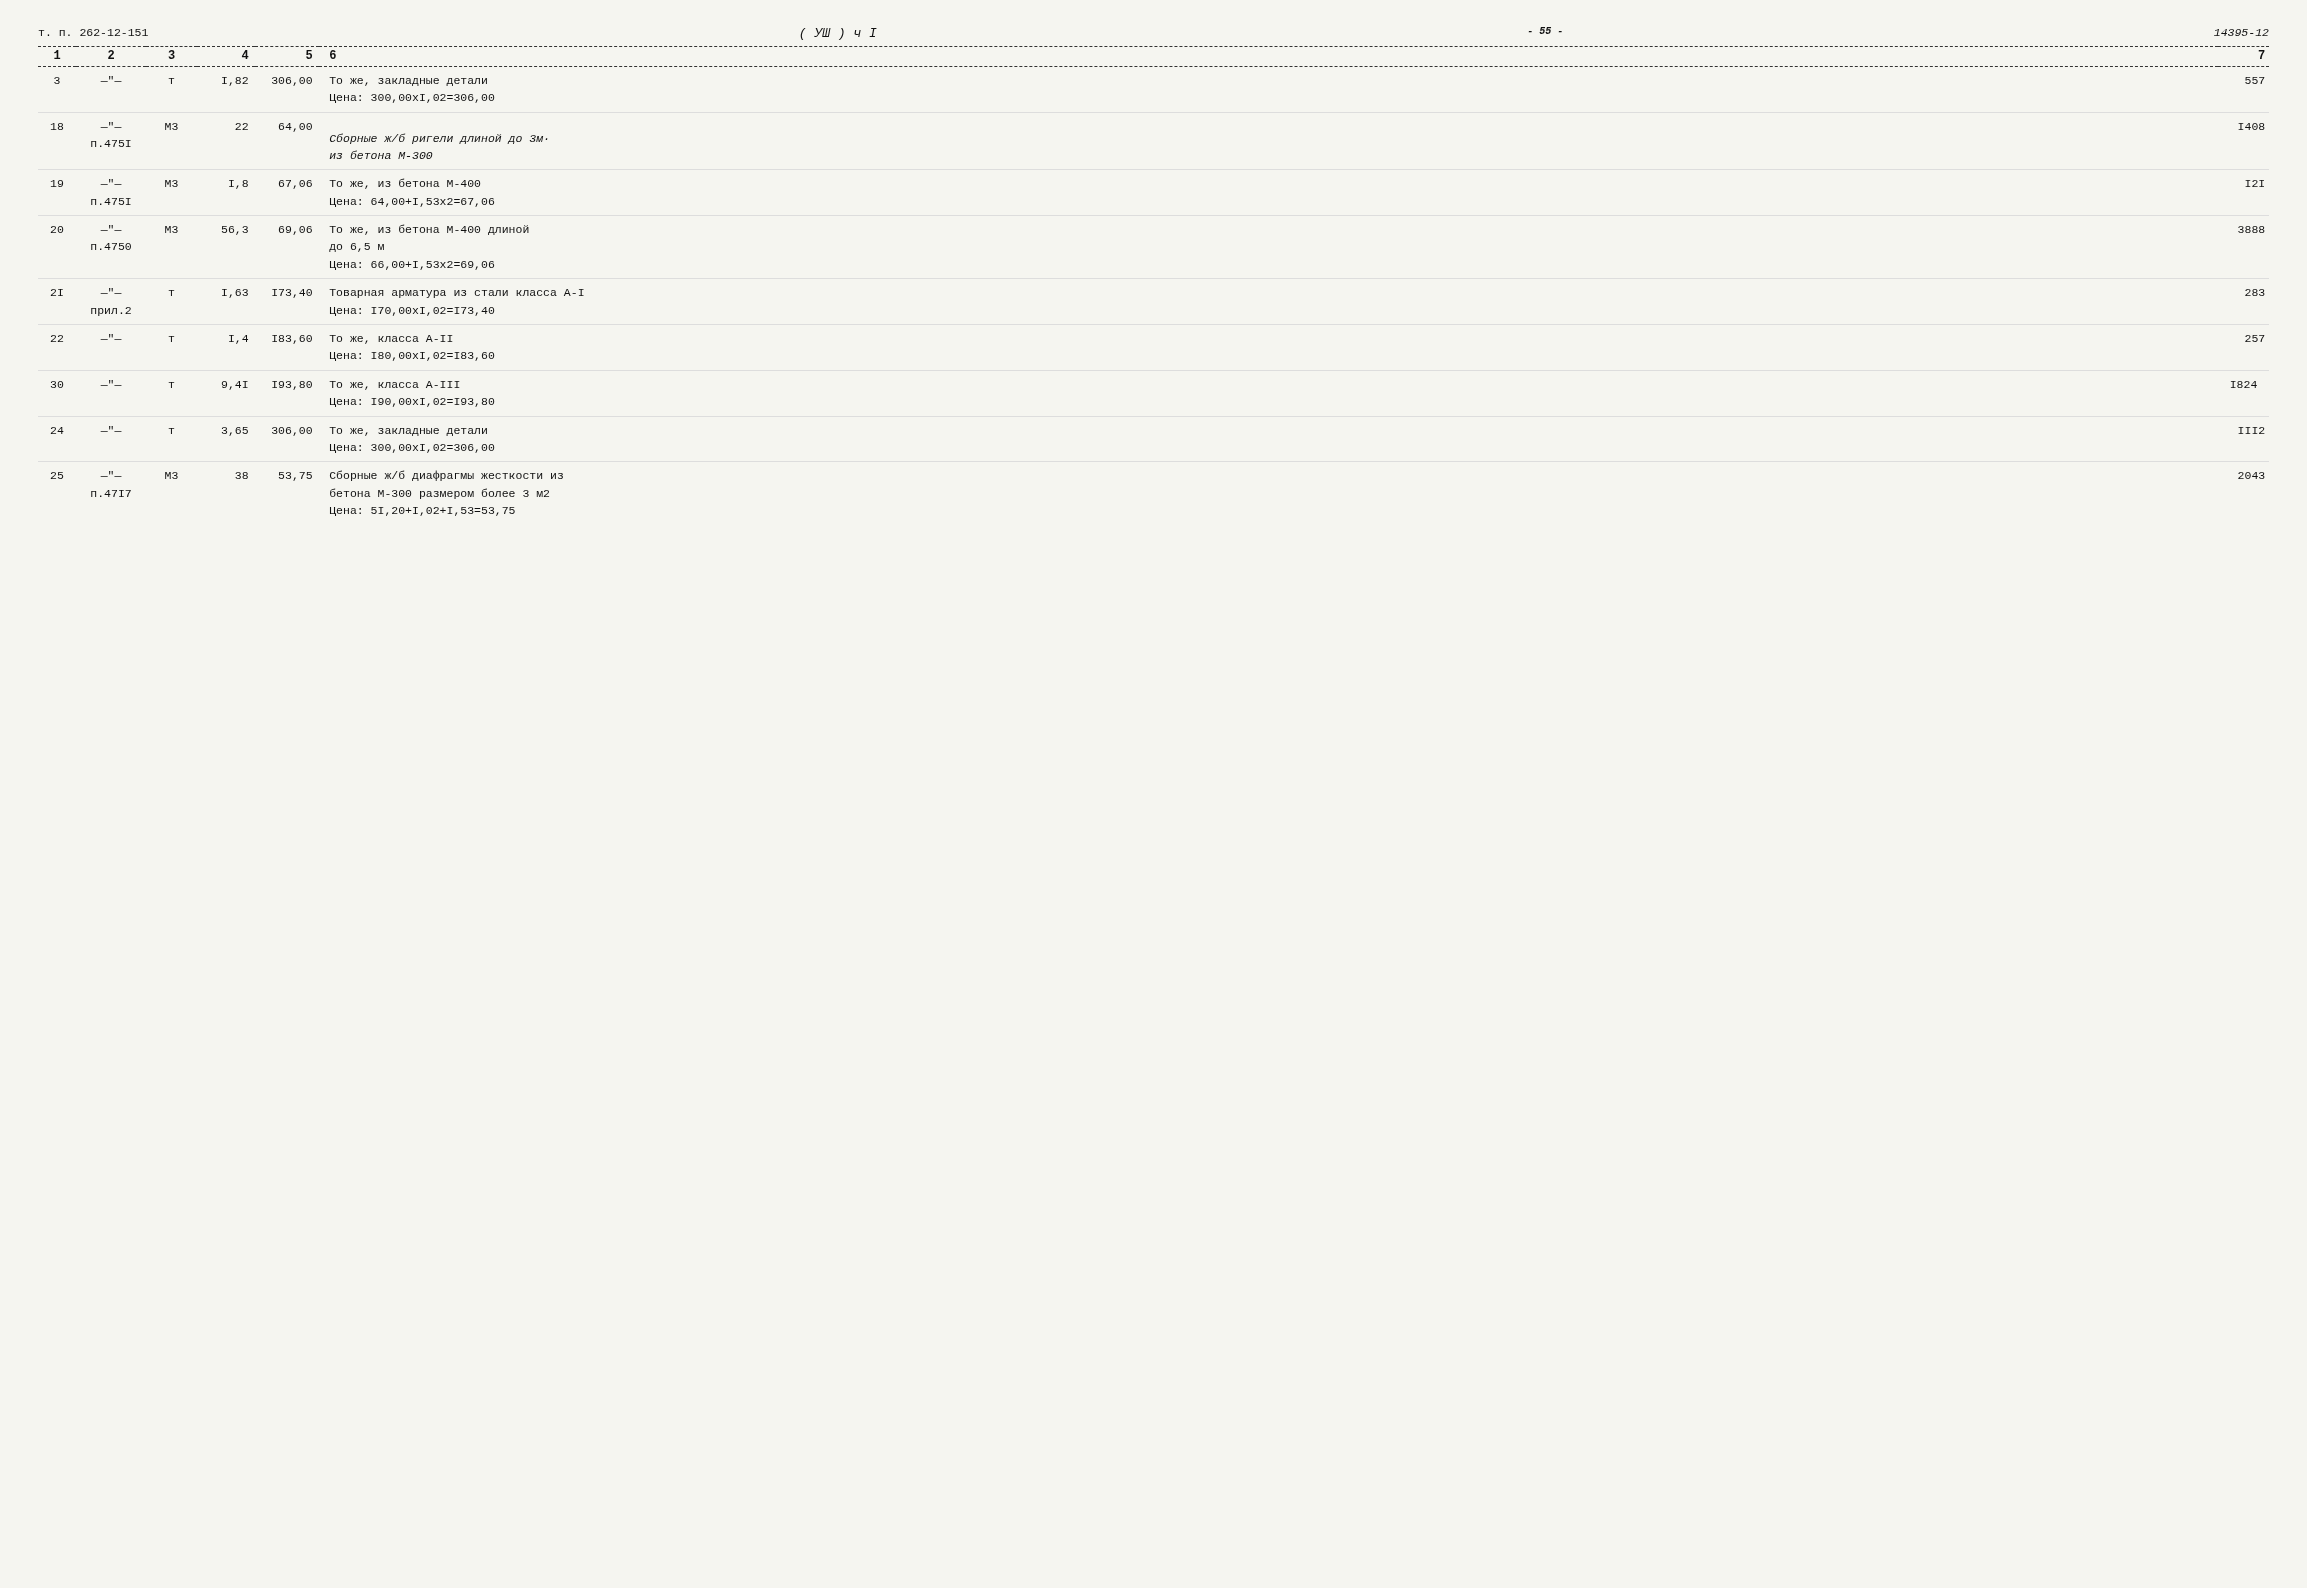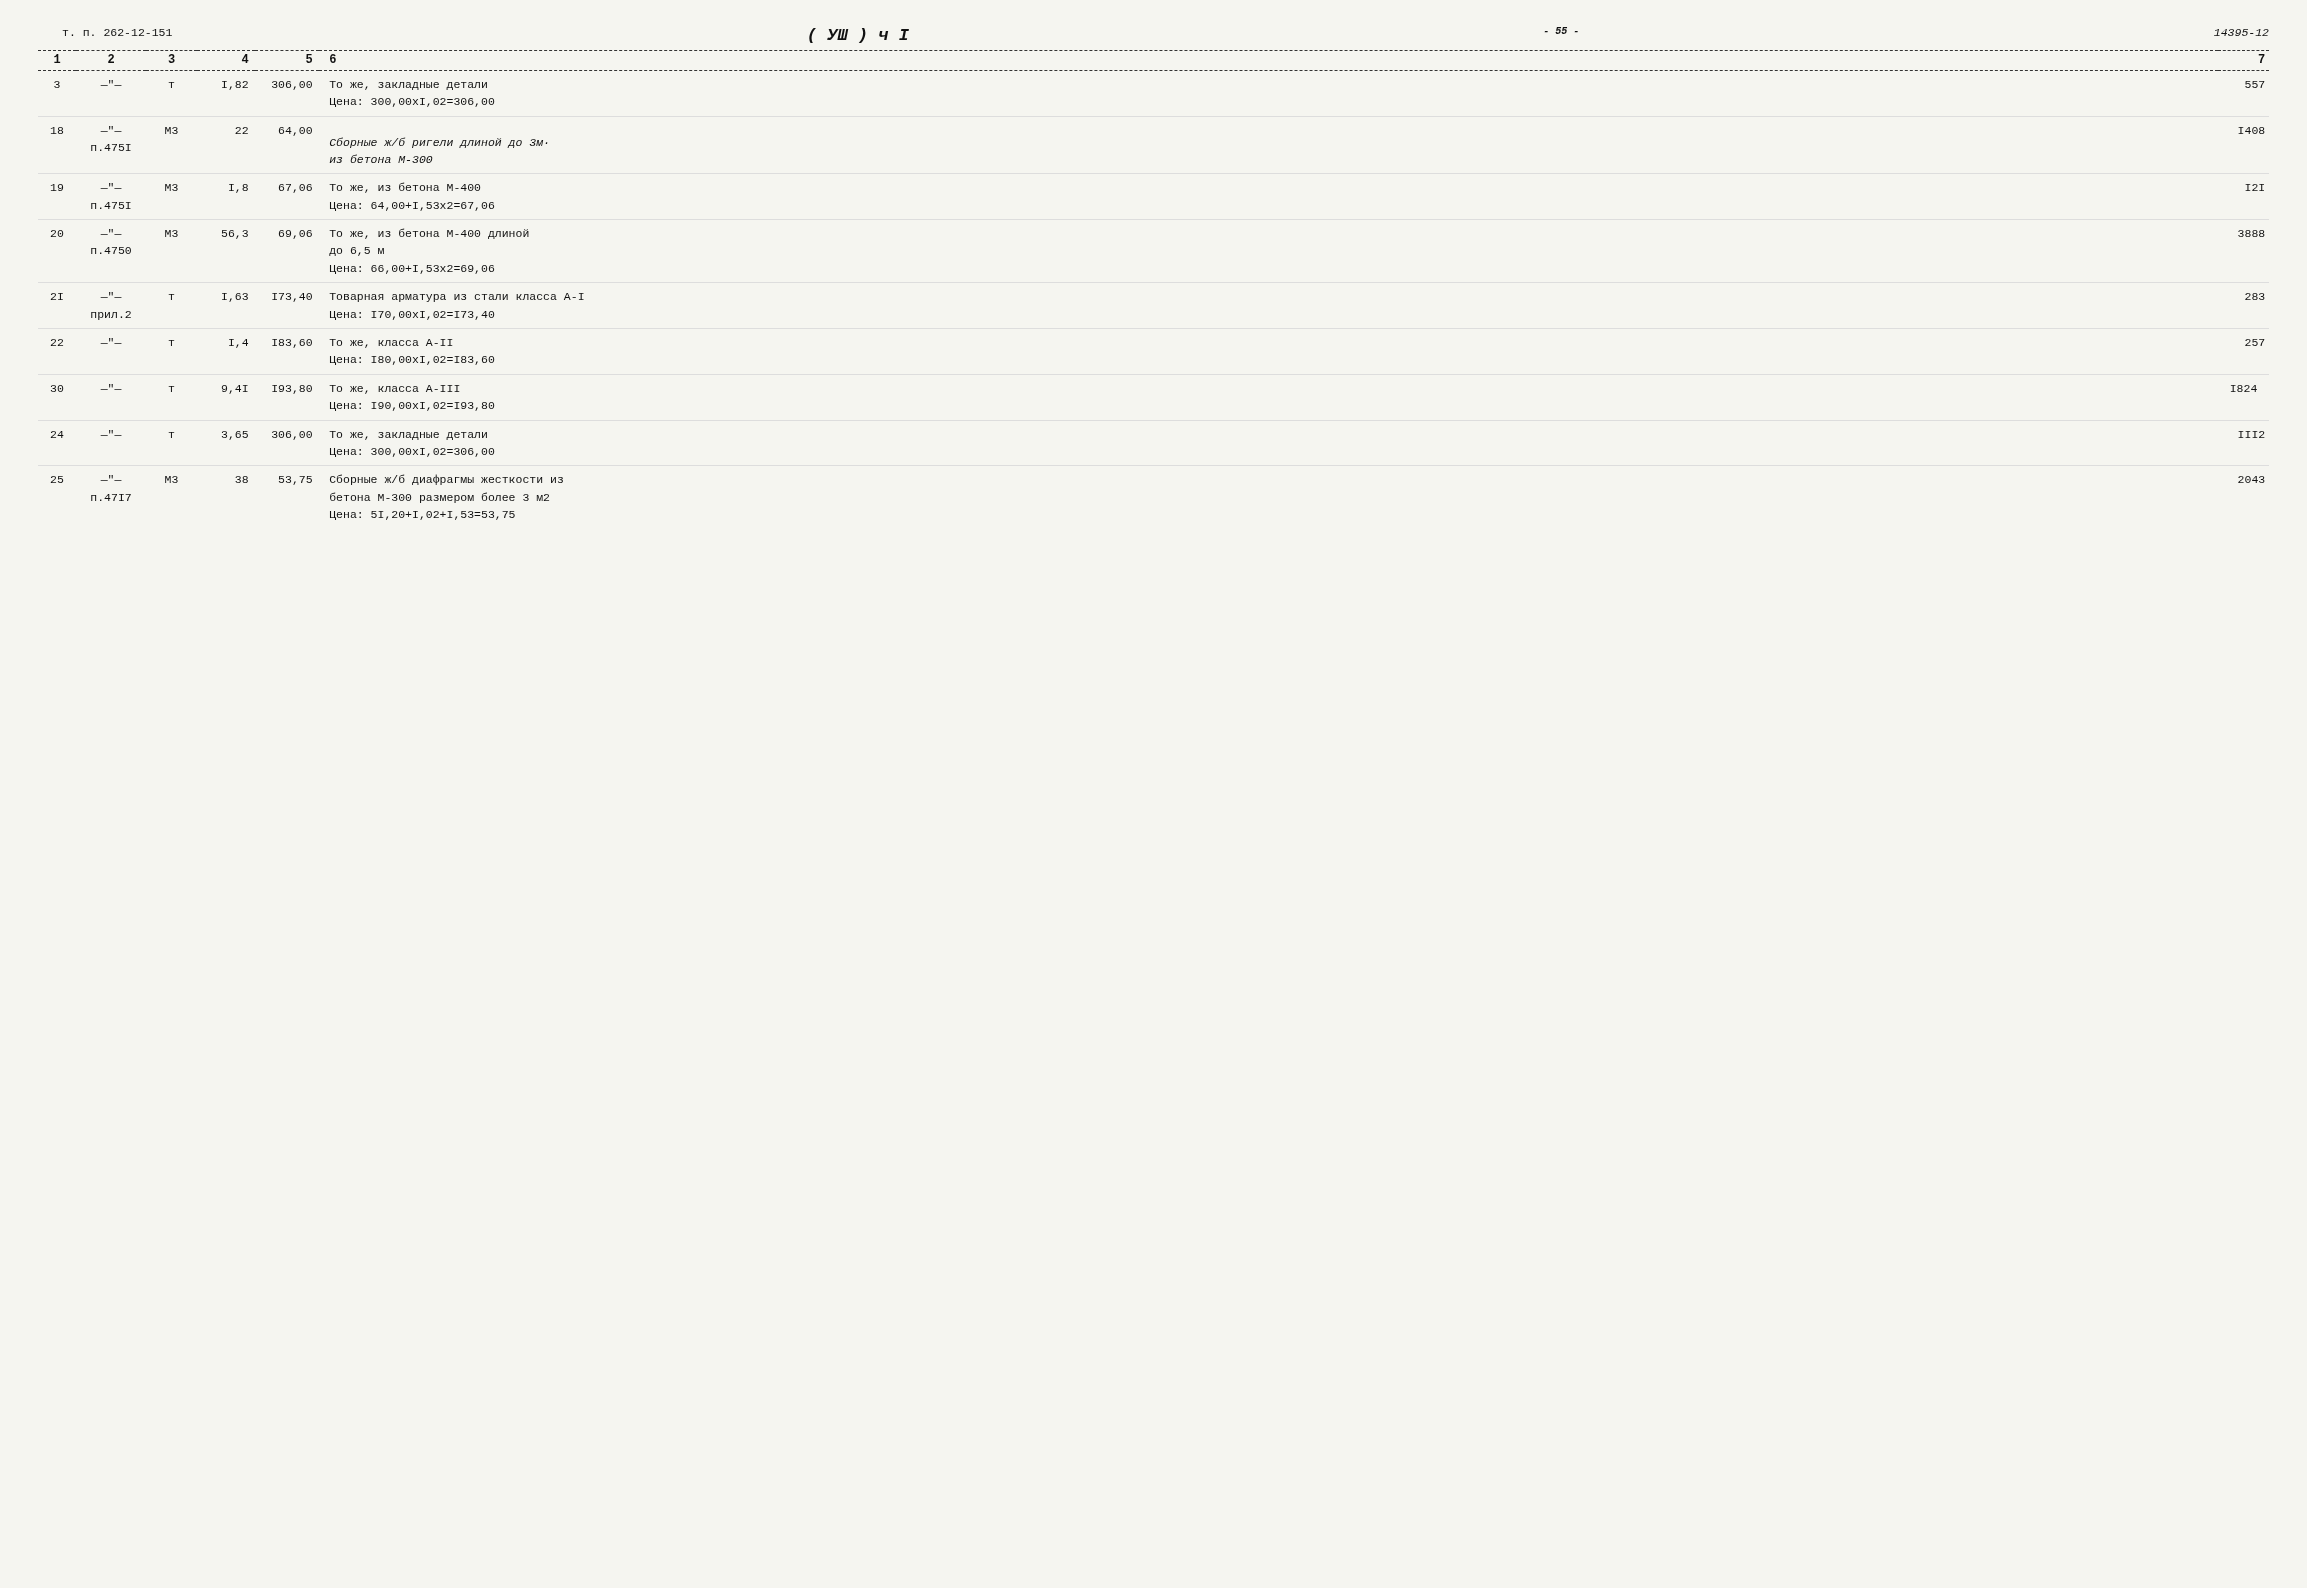--- a/index.html
+++ b/index.html
@@ -13,25 +13,24 @@
       font-size: 11.5px;
       color: #111;
       padding: 25.6px 38px;
     }
     .page-header {
       display: flex;
       justify-content: space-between;
       align-items: flex-start;
       margin-bottom: 5.1px;
       font-size: 11.5px;
-      margin-left: 24px;
     }
     .header-center {
-      font-size: 17px;
-      font-weight: bold;
+      font-size: 13px;
+      font-weight: normal;
       font-style: italic;
     }
     .header-page {
       font-size: 10px;
       font-weight: bold;
       font-style: italic;
     }
     .header-right {
       font-size: 11.5px;
       font-style: italic;

